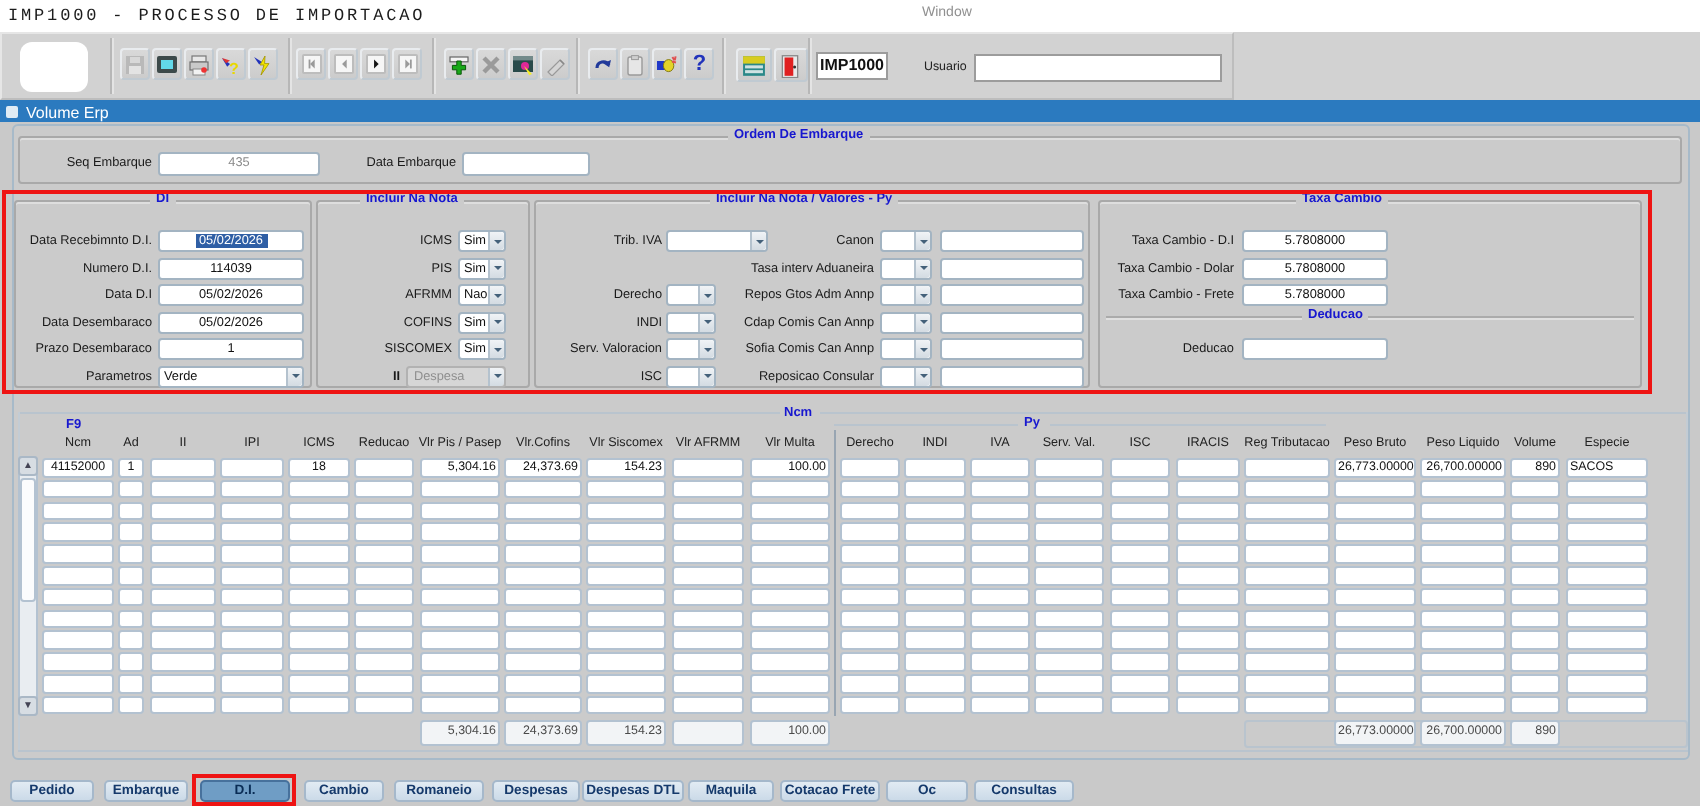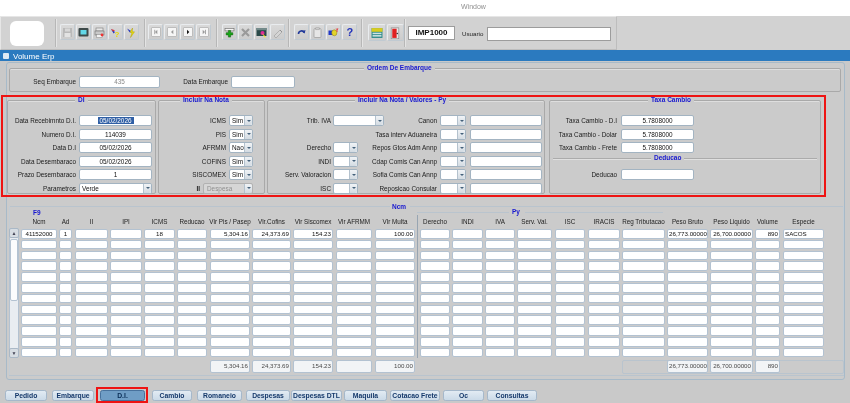--- a/index.html
+++ b/index.html
@@ -5,21 +5,21 @@
 #scr{position:relative;width:850px;height:403px;}
 .abs{position:absolute;}
 .titlebar{left:0;top:0;width:850px;height:16px;background:#fff;}
 .title-t{left:4px;top:3px;font-family:"Liberation Mono",monospace;font-size:8.5px;letter-spacing:1.42px;color:#1c1c1c;}
 .win-t{left:461px;top:3px;font-size:7px;color:#909090;}
 .toolbar{left:0;top:16px;width:850px;height:34px;background:#d2d2d2;}
 .tb-panel{left:0;top:16px;width:617px;height:34px;border:1px solid #bdbdbd;border-top-color:#e6e6e6;border-left-color:#e6e6e6;}
 .wbox{left:10px;top:21px;width:34px;height:25px;background:#fff;border-radius:6px;}
 .sep{top:19px;width:2px;height:28px;border-left:1px solid #b7b7b7;border-right:1px solid #e4e4e4;}
 .btn{top:24px;width:15px;height:16px;background:linear-gradient(#d9d9d9,#cccccc);border:1px solid #c0cad2;border-top-color:#e9ecef;border-left-color:#e9ecef;border-radius:2px;display:flex;align-items:center;justify-content:center;}
-.imp{left:408px;top:26px;width:47px;height:14px;background:#fff;border:1px solid #9c9c9c;font-size:8px;font-weight:bold;text-align:center;line-height:12px;color:#111;}
+.imp{left:408px;top:26px;width:36px;height:14px;background:#fff;border:1px solid #9c9c9c;font-size:8px;font-weight:bold;text-align:center;line-height:12px;color:#111;}
 .usr-l{left:462px;top:30px;font-size:6.2px;color:#222;}
 .usr-f{left:487px;top:27px;width:124px;height:14px;background:#fff;border:1px solid #9c9c9c;}
 .bluebar{left:0;top:50px;width:850px;height:11px;background:#2b7abf;}
 .bb-t{left:13px;top:51.5px;font-size:8px;color:#fff;}
 .bb-i{left:3px;top:52.5px;width:5.5px;height:6.5px;background:#e9f1f7;border-radius:1px;opacity:0.95;}
 .panel{left:6px;top:62px;width:839px;height:318px;background:#cbcbcb;border:1px solid #a7bac9;border-radius:3px;}
 .grp{border:1px solid #a9a9a9;border-radius:2px;box-shadow:inset 0 1px 0 #dedede;}
 .grp-l{font-size:6.5px;font-weight:bold;color:#1717cf;background:#cbcbcb;padding:0 3px;line-height:8px;white-space:nowrap;}
 .lbl{font-size:6.4px;color:#1a1a1a;text-align:right;line-height:11px;white-space:nowrap;}
 .fld{background:#fff;border:1px solid #a3b4c2;border-radius:2px;font-size:6.4px;line-height:9px;color:#111;overflow:hidden;}
@@ -31,20 +31,21 @@
 .cell{background:#fff;border:1px solid #b3c2d1;border-radius:2px;font-size:6.2px;line-height:8px;color:#111;overflow:hidden;}
 .tcell{background:#f2f4f6;border:1px solid #b3c2d1;border-radius:2px;font-size:6.2px;line-height:10.5px;color:#4a4a4a;overflow:hidden;}
 .blab{font-size:6.5px;font-weight:bold;color:#1717cf;background:#cbcbcb;padding:0 2px;line-height:8px;}
 .gline{height:1px;background:#ababab;box-shadow:0 1px 0 #e0e0e0;}
 .tab{top:390px;height:11px;background:linear-gradient(#e2ebf3,#cbdae8);border:1px solid #a5b8cb;border-radius:2.5px;font-size:6.8px;font-weight:bold;color:#15396b;text-align:center;line-height:9.5px;white-space:nowrap;}
 .tab.selt{background:#6f9dc5;border-color:#47719c;color:#092c55;}
 .redbox{border:2px solid #ee1413;}
 </style></head><body>
 <div id="scr">
 <div class="abs titlebar"></div>
+<div class="abs title-t">IMP1000 - PROCESSO DE IMPORTACAO</div>
 <div class="abs win-t">Window</div>
 <div class="abs toolbar"></div>
 <div class="abs tb-panel"></div>
 <div class="abs wbox"></div>
 <div class="abs sep" style="left:55px"></div>
 <div class="abs sep" style="left:144px"></div>
 <div class="abs sep" style="left:216px"></div>
 <div class="abs sep" style="left:288px"></div>
 <div class="abs sep" style="left:361px"></div>
 <div class="abs sep" style="left:404px"></div>

